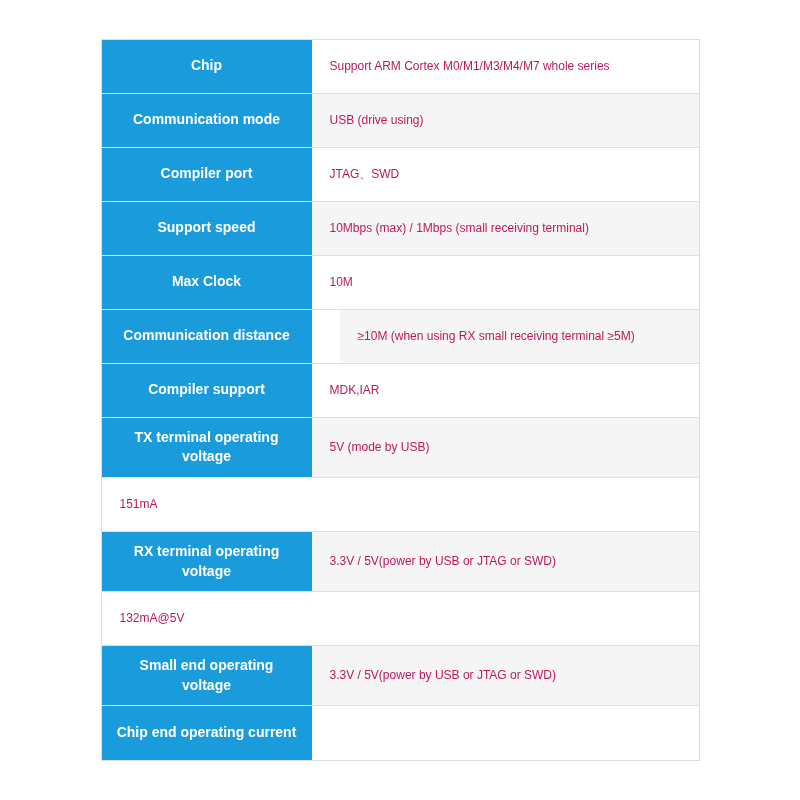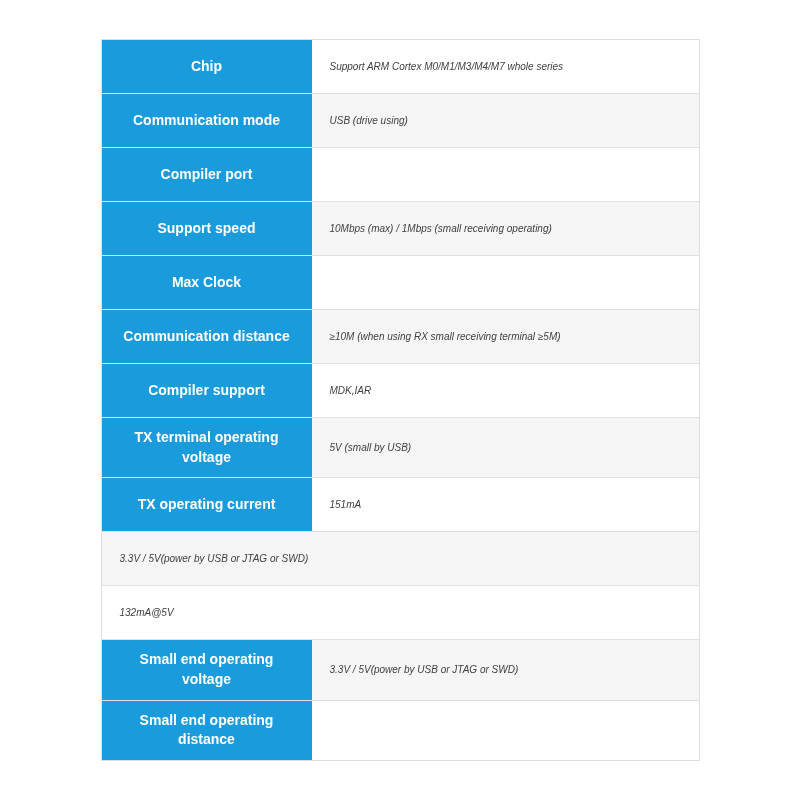--- a/index.html
+++ b/index.html
@@ -45,27 +45,26 @@
       display: flex;
       align-items: center;
       justify-content: center;
       padding: 10px 12px;
       line-height: 1.4;
     }
 
     .value-cell {
       flex: 1;
       background-color: #ffffff;
-      color: #404040;
-      font-size: 10px;
+      color: #be185d;
+      font-size: 12px;
       display: flex;
       align-items: center;
       padding: 10px 18px;
       line-height: 1.4;
-      font-style: italic;
     }
 
     .table-row:nth-child(even) .value-cell {
       background-color: #f5f5f5;
     }
 
     .table-row:nth-child(odd) .value-cell {
       background-color: #ffffff;
     }
   </style>
@@ -76,50 +75,52 @@
 <div class="table-row">
       <div class="label-cell">Chip</div>
       <div class="value-cell" style="background-color: rgb(255, 255, 255);">Support ARM Cortex M0/M1/M3/M4/M7 whole series</div>
     </div>
     <div class="table-row">
       <div class="label-cell">Communication mode</div>
       <div class="value-cell" style="background-color: rgb(245, 245, 245);">USB (drive using)</div>
     </div>
     <div class="table-row">
       <div class="label-cell">Compiler port</div>
+      <div class="value-cell" style="background-color: rgb(255, 255, 255);">JTAG、SWD</div>
     </div>
     <div class="table-row">
       <div class="label-cell">Support speed</div>
-      <div class="value-cell" style="background-color: rgb(245, 245, 245);">10Mbps (max) / 1Mbps (small receiving operating)</div>
+      <div class="value-cell" style="background-color: rgb(245, 245, 245);">10Mbps (max) / 1Mbps (small receiving terminal)</div>
     </div>
     <div class="table-row">
       <div class="label-cell">Max Clock</div>
+      <div class="value-cell" style="background-color: rgb(255, 255, 255);">10M</div>
     </div>
     <div class="table-row">
       <div class="label-cell">Communication distance</div>
-      <div class="value-cell" style="background-color: rgb(245, 245, 245);">≥10M (when using RX small receiving terminal ≥5M)</div>
+      <div class="value-cell" style="background-color: rgb(245, 245, 245); margin-left: 28px;">≥10M (when using RX small receiving terminal ≥5M)</div>
     </div>
     <div class="table-row">
       <div class="label-cell">Compiler support</div>
       <div class="value-cell" style="background-color: rgb(255, 255, 255);">MDK,IAR</div>
     </div>
     <div class="table-row">
       <div class="label-cell">TX terminal operating voltage</div>
-      <div class="value-cell" style="background-color: rgb(245, 245, 245);">5V (small by USB)</div>
+      <div class="value-cell" style="background-color: rgb(245, 245, 245);">5V (mode by USB)</div>
     </div>
     <div class="table-row">
-      <div class="label-cell">TX operating current</div>
       <div class="value-cell" style="background-color: rgb(255, 255, 255);">151mA</div>
     </div>
     <div class="table-row">
+      <div class="label-cell">RX terminal operating voltage</div>
       <div class="value-cell" style="background-color: rgb(245, 245, 245);">3.3V / 5V(power by USB or JTAG or SWD)</div>
     </div>
     <div class="table-row">
       <div class="value-cell" style="background-color: rgb(255, 255, 255);">132mA@5V</div>
     </div>
     <div class="table-row">
       <div class="label-cell">Small end operating voltage</div>
       <div class="value-cell" style="background-color: rgb(245, 245, 245);">3.3V / 5V(power by USB or JTAG or SWD)</div>
     </div>
     <div class="table-row">
-      <div class="label-cell">Small end operating distance</div>
+      <div class="label-cell">Chip end operating current</div>
     </div>
   </div>
 
 </body></html>

